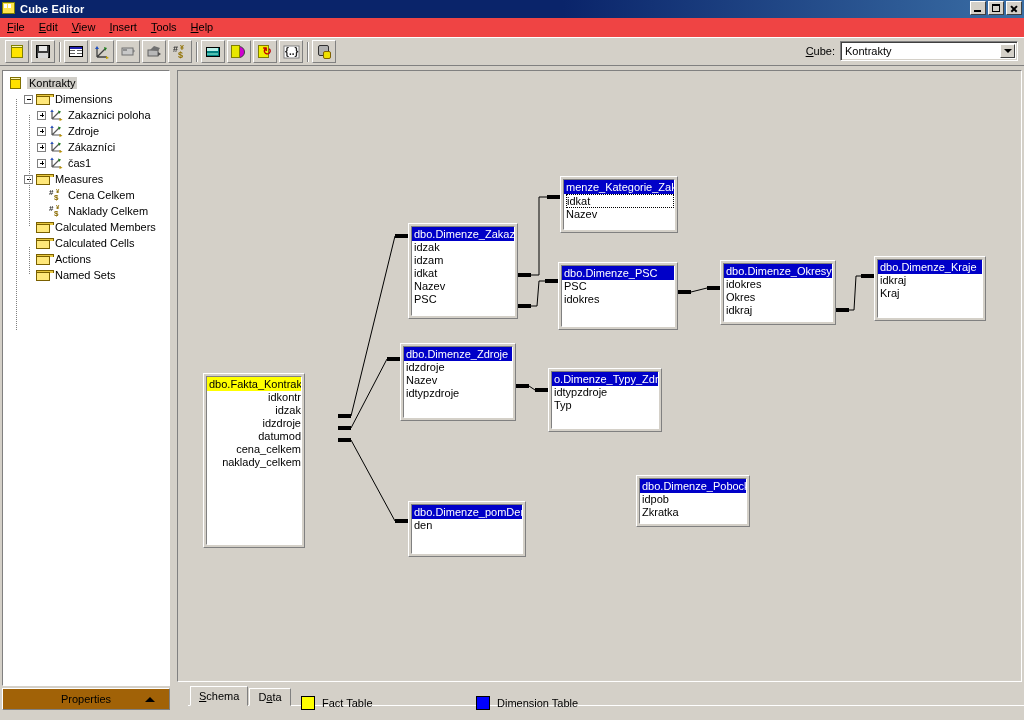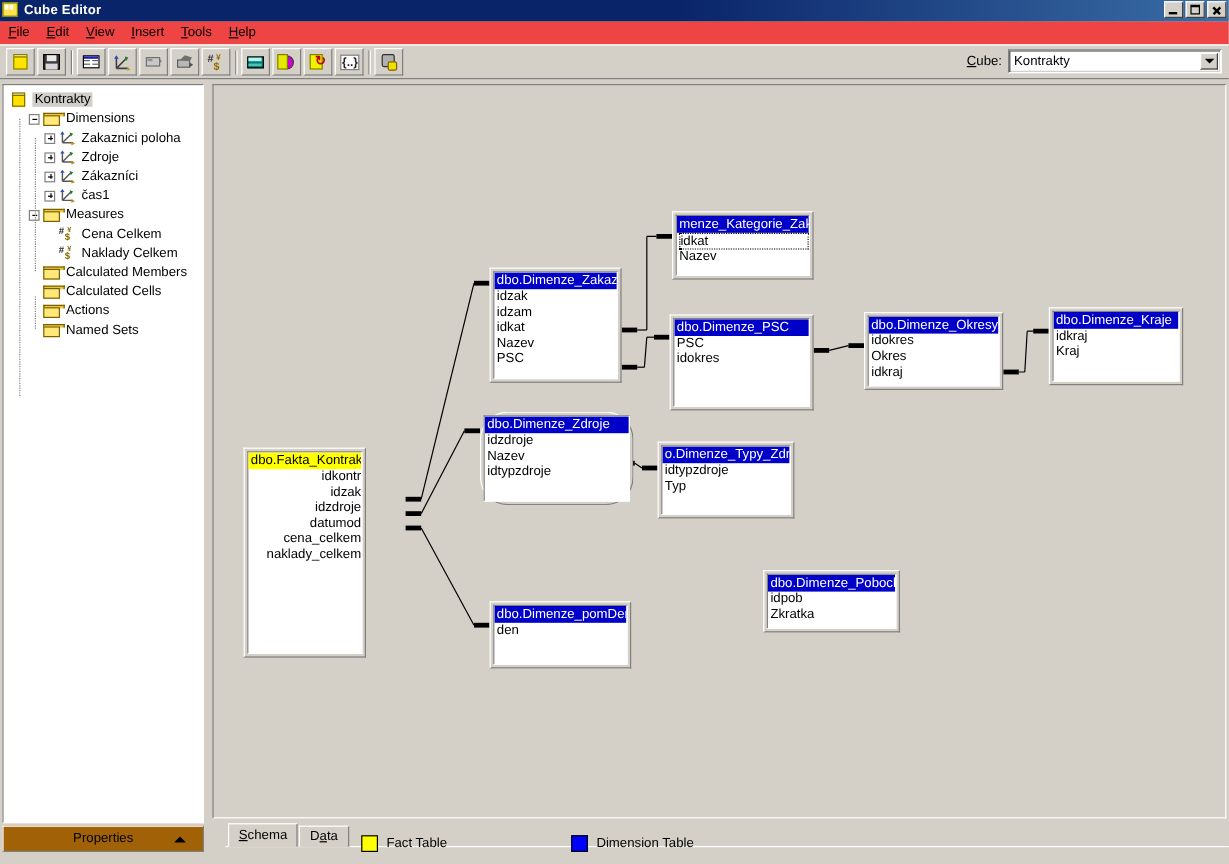--- a/index.html
+++ b/index.html
@@ -635,21 +635,21 @@
         </div>
         <div class="tbl dim" style="left: 382px; top: 105px; width: 118px; height: 57px;">
           <div class="inner">
             <div class="hdr">menze_Kategorie_Zak</div>
             <div class="cols">
               <div class="col focus">idkat</div>
               <div class="col">Nazev</div>
             </div>
           </div>
         </div>
-        <div class="tbl dim" style="left: 380px; top: 191px; width: 120px; height: 80px;">
+        <div class="tbl dim" style="left: 380px; top: 191px; width: 120px; height: 68px;">
           <div class="inner">
             <div class="hdr">dbo.Dimenze_PSC</div>
             <div class="cols">
               <div class="col">PSC</div>
               <div class="col">idokres</div>
             </div>
           </div>
         </div>
         <div class="tbl dim" style="left: 542px; top: 189px; width: 116px; height: 65px;">
           <div class="inner">
@@ -663,21 +663,21 @@
         </div>
         <div class="tbl dim" style="left: 696px; top: 185px; width: 112px; height: 65px;">
           <div class="inner">
             <div class="hdr">dbo.Dimenze_Kraje</div>
             <div class="cols">
               <div class="col">idkraj</div>
               <div class="col">Kraj</div>
             </div>
           </div>
         </div>
-        <div class="tbl dim" style="left: 222px; top: 272px; width: 128px; height: 78px; border-radius: 23px;">
+        <div class="tbl dim" style="left: 222px; top: 272px; width: 116px; height: 78px;">
           <div class="inner">
             <div class="hdr">dbo.Dimenze_Zdroje</div>
             <div class="cols">
               <div class="col">idzdroje</div>
               <div class="col">Nazev</div>
               <div class="col">idtypzdroje</div>
             </div>
           </div>
         </div>
         <div class="tbl dim" style="left: 370px; top: 297px; width: 114px; height: 64px;">

